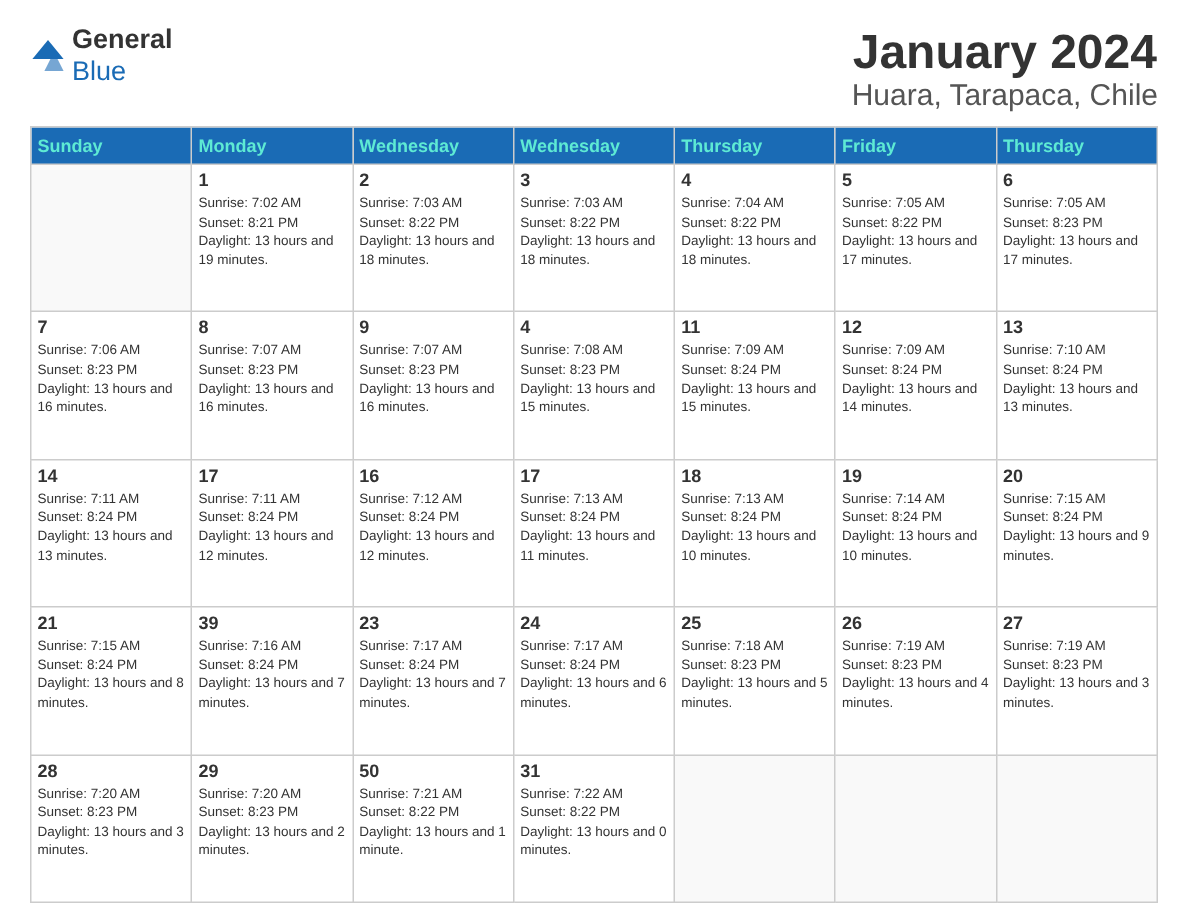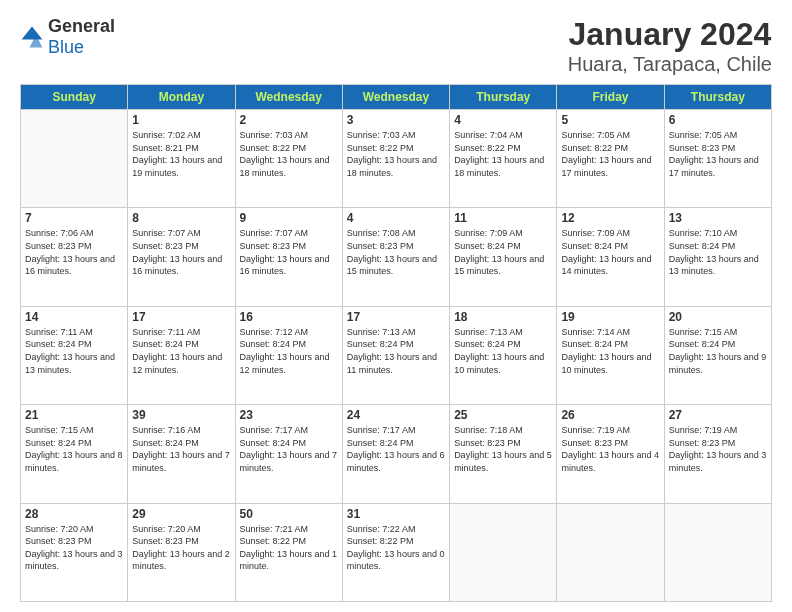--- a/index.html
+++ b/index.html
@@ -55,25 +55,25 @@
       color: #555;
     }
     .calendar {
       flex: 1;
       border-collapse: collapse;
       width: 100%;
       table-layout: fixed;
     }
     .calendar thead tr th {
       background-color: #1a6bb5;
-      color: #bef264;
+      color: #5eead4;
       font-size: 12px;
       font-weight: bold;
       padding: 5px 4px;
-      text-align: center;
+      text-align: left;
       border: 1px solid #ccc;
     }
     .calendar tbody tr td {
       border: 1px solid #ccc;
       vertical-align: top;
       padding: 3px 4px;
       font-size: 9.5px;
       color: #333;
       height: 78px;
     }

